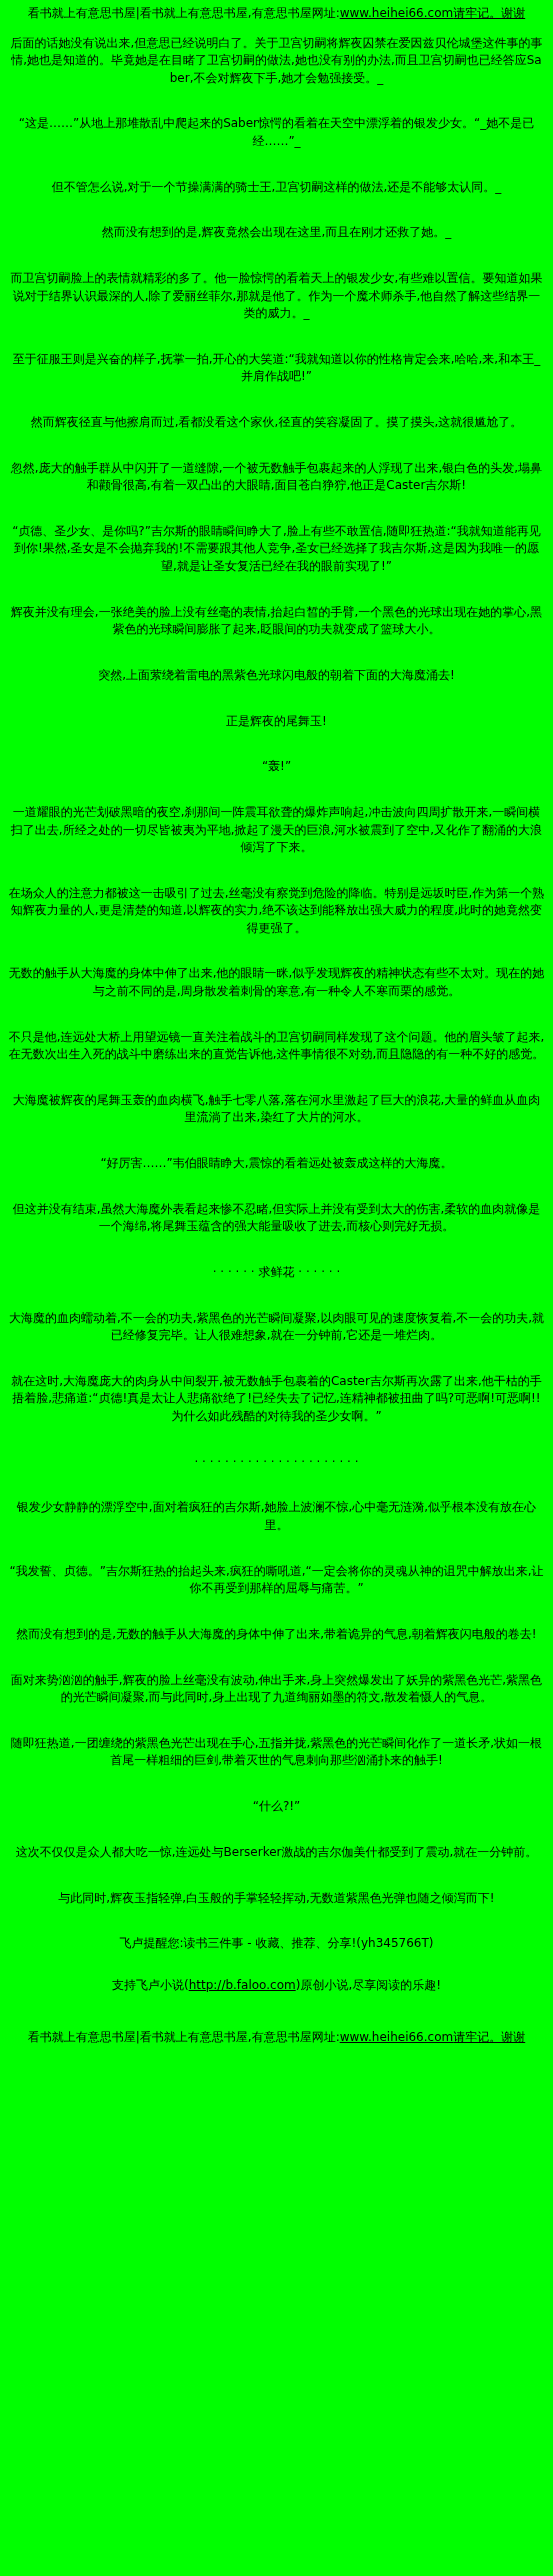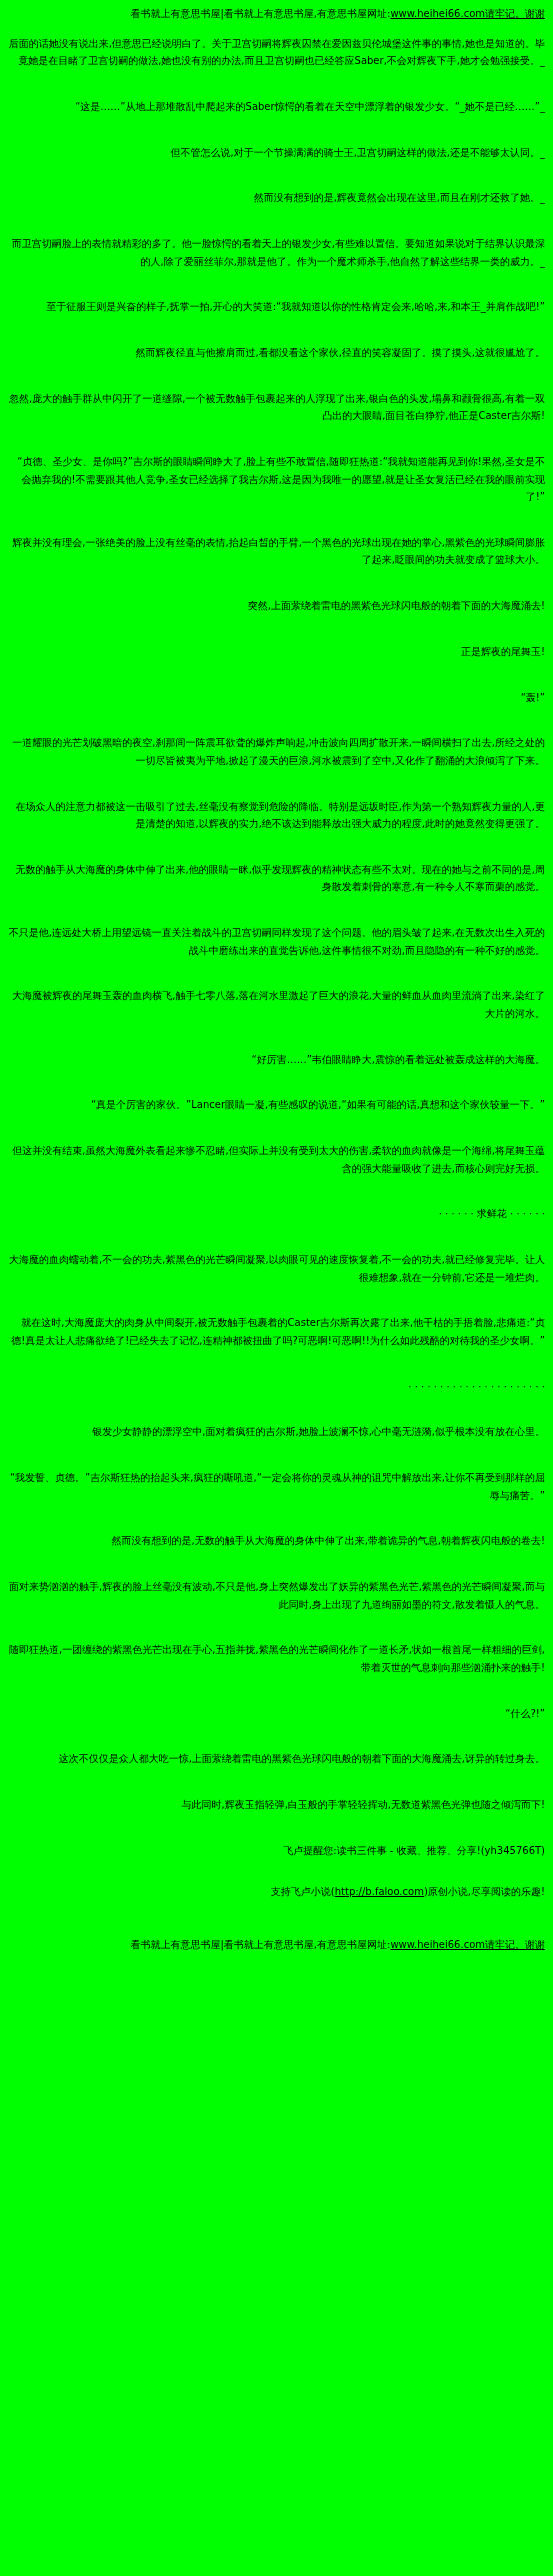--- a/index.html
+++ b/index.html
@@ -9,23 +9,23 @@
   }
   body {
     width: 553px;
     height: 2576px;
     overflow: hidden;
     font-family: "DejaVu Sans", sans-serif;
     color: #000000;
   }
   .page {
     padding: 4.7px 8px 0 8px;
-    font-size: 10px;
+    font-size: 12px;
     line-height: 17.4px;
-    text-align: right;
+    text-align: center;
   }
   .page p {
     margin: 0 0 28.4px 0;
     word-break: break-all;
     white-space: pre-wrap;
   }
   .hdr {
     margin-bottom: 12.6px !important;
   }
   .u {
@@ -58,33 +58,32 @@
   <p>辉夜并没有理会,一张绝美的脸上没有丝毫的表情,抬起白皙的手臂,一个黑色的光球出现在她的掌心,黑紫色的光球瞬间膨胀了起来,眨眼间的功夫就变成了篮球大小。</p>
   <p>突然,上面萦绕着雷电的黑紫色光球闪电般的朝着下面的大海魔涌去!</p>
   <p>正是辉夜的尾舞玉!</p>
   <p>“轰!”</p>
   <p>一道耀眼的光芒划破黑暗的夜空,刹那间一阵震耳欲聋的爆炸声响起,冲击波向四周扩散开来,一瞬间横扫了出去,所经之处的一切尽皆被夷为平地,掀起了漫天的巨浪,河水被震到了空中,又化作了翻涌的大浪倾泻了下来。</p>
   <p>在场众人的注意力都被这一击吸引了过去,丝毫没有察觉到危险的降临。特别是远坂时臣,作为第一个熟知辉夜力量的人,更是清楚的知道,以辉夜的实力,绝不该达到能释放出强大威力的程度,此时的她竟然变得更强了。</p>
   <p>无数的触手从大海魔的身体中伸了出来,他的眼睛一眯,似乎发现辉夜的精神状态有些不太对。现在的她与之前不同的是,周身散发着刺骨的寒意,有一种令人不寒而栗的感觉。</p>
   <p>不只是他,连远处大桥上用望远镜一直关注着战斗的卫宫切嗣同样发现了这个问题。他的眉头皱了起来,在无数次出生入死的战斗中磨练出来的直觉告诉他,这件事情很不对劲,而且隐隐的有一种不好的感觉。</p>
   <p>大海魔被辉夜的尾舞玉轰的血肉横飞,触手七零八落,落在河水里激起了巨大的浪花,大量的鲜血从血肉里流淌了出来,染红了大片的河水。</p>
   <p>“好厉害……”韦伯眼睛睁大,震惊的看着远处被轰成这样的大海魔。</p>
-  <p>“真是个厉害的家伙。”Lancer眼睛一凝,有些感叹的说道,“如果有可能的话,真想和这个家伙较量一下。”</p>
   <p>但这并没有结束,虽然大海魔外表看起来惨不忍睹,但实际上并没有受到太大的伤害,柔软的血肉就像是一个海绵,将尾舞玉蕴含的强大能量吸收了进去,而核心则完好无损。</p>
   <p>· · · · · · 求鲜花 · · · · · ·</p>
   <p>大海魔的血肉蠕动着,不一会的功夫,紫黑色的光芒瞬间凝聚,以肉眼可见的速度恢复着,不一会的功夫,就已经修复完毕。让人很难想象,就在一分钟前,它还是一堆烂肉。</p>
   <p>就在这时,大海魔庞大的肉身从中间裂开,被无数触手包裹着的Caster吉尔斯再次露了出来,他干枯的手捂着脸,悲痛道:“贞德!真是太让人悲痛欲绝了!已经失去了记忆,连精神都被扭曲了吗?可恶啊!可恶啊!!为什么如此残酷的对待我的圣少女啊。”</p>
   <p>· · · · · · · · · · · · · · · · · · · · · ·</p>
   <p>银发少女静静的漂浮空中,面对着疯狂的吉尔斯,她脸上波澜不惊,心中毫无涟漪,似乎根本没有放在心里。</p>
   <p>“我发誓、贞德。”吉尔斯狂热的抬起头来,疯狂的嘶吼道,“一定会将你的灵魂从神的诅咒中解放出来,让你不再受到那样的屈辱与痛苦。”</p>
   <p>然而没有想到的是,无数的触手从大海魔的身体中伸了出来,带着诡异的气息,朝着辉夜闪电般的卷去!</p>
-  <p>面对来势汹汹的触手,辉夜的脸上丝毫没有波动,不只是他,身上突然爆发出了妖异的紫黑色光芒,紫黑色的光芒瞬间凝聚,而与此同时,身上出现了九道绚丽如墨的符文,散发着慑人的气息。</p>
+  <p>面对来势汹汹的触手,辉夜的脸上丝毫没有波动,伸出手来,身上突然爆发出了妖异的紫黑色光芒,紫黑色的光芒瞬间凝聚,而与此同时,身上出现了九道绚丽如墨的符文,散发着慑人的气息。</p>
   <p>随即狂热道,一团缠绕的紫黑色光芒出现在手心,五指并拢,紫黑色的光芒瞬间化作了一道长矛,状如一根首尾一样粗细的巨剑,带着灭世的气息刺向那些汹涌扑来的触手!</p>
   <p>“什么?!”</p>
-  <p>这次不仅仅是众人都大吃一惊,上面萦绕着雷电的黑紫色光球闪电般的朝着下面的大海魔涌去,讶异的转过身去。</p>
+  <p>这次不仅仅是众人都大吃一惊,连远处与Berserker激战的吉尔伽美什都受到了震动,就在一分钟前。</p>
   <p>与此同时,辉夜玉指轻弹,白玉般的手掌轻轻挥动,无数道紫黑色光弹也随之倾泻而下!</p>
 
   <p class="promo">飞卢提醒您:读书三件事 - 收藏、推荐、分享!(yh345766T)</p>
 
   <p class="promo"><span>支持飞卢小说(</span><span class="u">http://b.faloo.com</span><span>)原创小说,尽享阅读的乐趣!</span></p>
 
   <p class="footer"><span>看书就上有意思书屋|看书就上有意思书屋,有意思书屋网址:</span><span class="u">www.heihei66.com</span><span class="u">请牢记。谢谢</span></p>
 
 </div>
 

